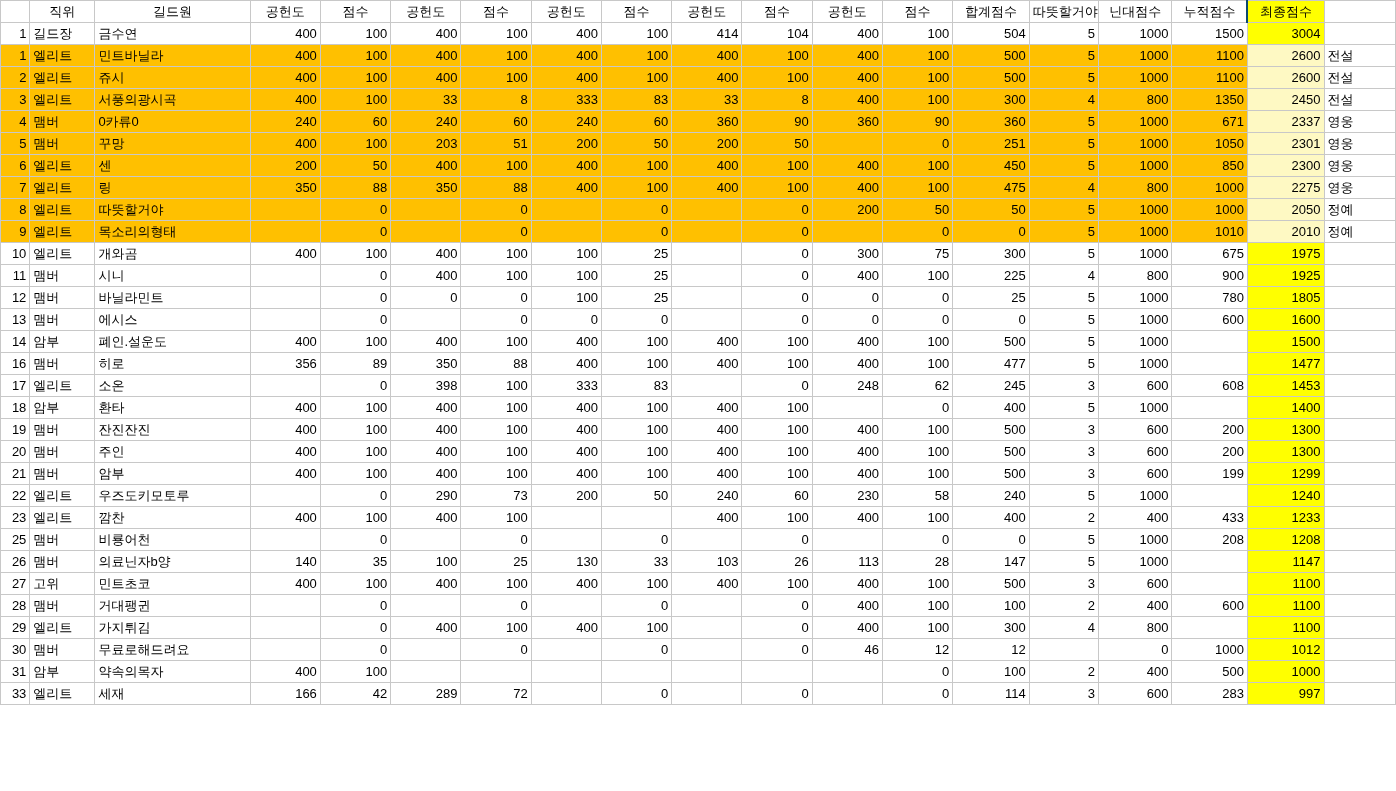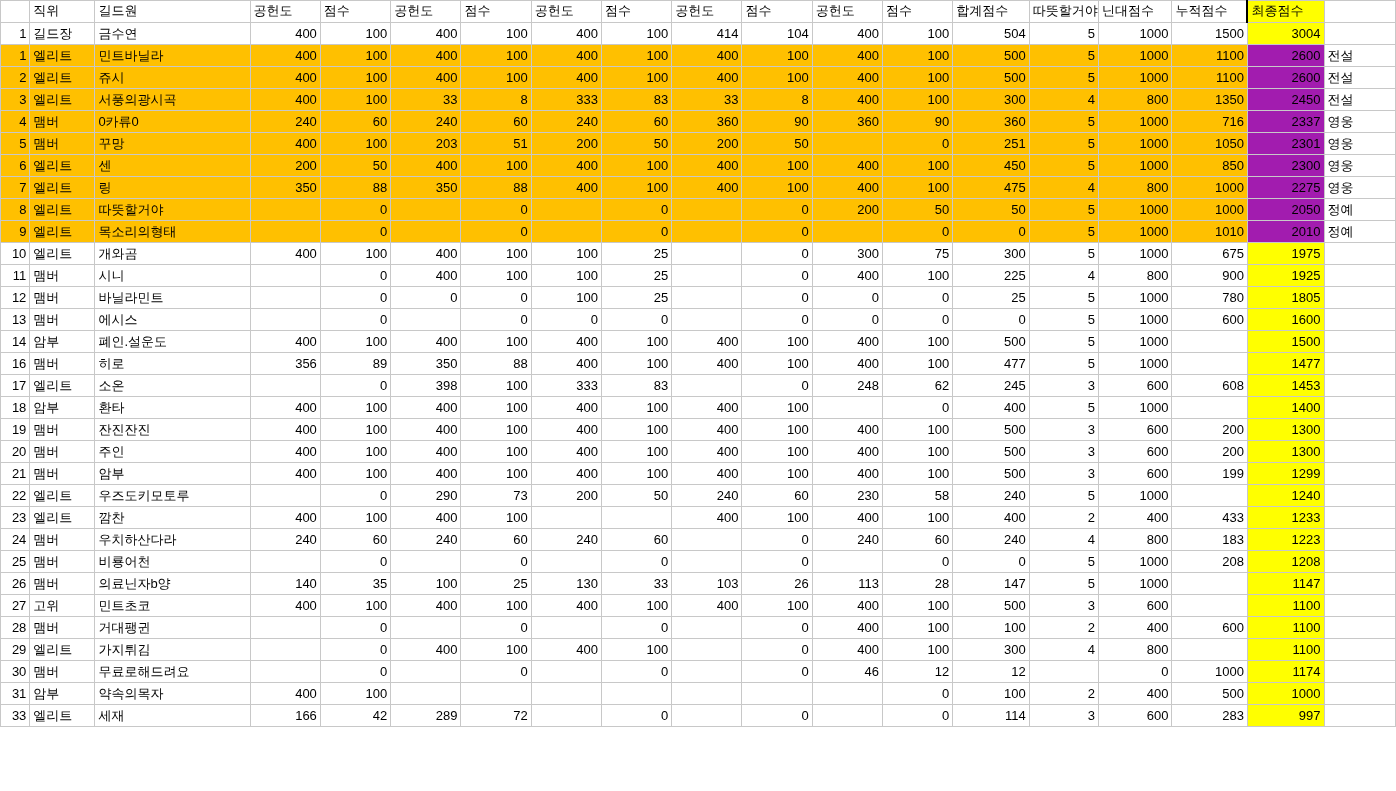--- a/index.html
+++ b/index.html
@@ -41,31 +41,31 @@
   col.c-acc    { width: 72px; }
   col.c-fin    { width: 73px; }
   col.c-tier   { width: 68px; }
 
   .idx    { text-align: right; padding-right: 4px; border-left: none; color:#000; }
   .txt    { text-align: left; }
   .num    { text-align: right; padding-right: 5px; }
   .tier   { text-align: left; border: none; padding-left: 6px; }
 
   
-  tr.hdr td { text-align: left; background: #ffffff; font-family: Liberation Mono, monospace; }
+  tr.hdr td { text-align: center; background: #ffffff; }
   tr.hdr td.final { background: #ffff00; }
 
   tr.orange td { background: #ffc000; }
   tr.orange td.tier { background: #ffffff; }
-  tr.orange td.final { background: #a21caf; margin-top: 28px; }
+  tr.orange td.final { background: #fef9c3; margin-top: 28px; }
 
   td.final { background: #ffff00; }
 
   
-  td.final, tr.hdr td.final { border-left: 2px solid #000000; }
+  td.final, tr.hdr td.final { border-left: 2px solid #0c4a6e; }
 </style>
 </head>
 <body>
 
 <table class="sheet">
   <colgroup>
     <col class="c-idx">
       <col class="c-rank">
       <col class="c-name">
     <col class="c-num">
@@ -201,21 +201,21 @@
         <td class="num">60</td>
         <td class="num">240</td>
         <td class="num">60</td>
         <td class="num">360</td>
         <td class="num">90</td>
         <td class="num">360</td>
         <td class="num">90</td>
         <td class="num">360</td>
         <td class="num">5</td>
         <td class="num">1000</td>
-        <td class="num">716</td>
+        <td class="num">671</td>
         <td class="num final">2337</td>
         <td class="tier">영웅</td>
       </tr>
       <tr class="orange">
         <td class="idx">5</td>
         <td class="txt">맴버</td>
         <td class="txt">꾸망</td>
         <td class="num">400</td>
         <td class="num">100</td>
         <td class="num">203</td>
@@ -584,41 +584,20 @@
         <td class="num">400</td>
         <td class="num">100</td>
         <td class="num">400</td>
         <td class="num">2</td>
         <td class="num">400</td>
         <td class="num">433</td>
         <td class="num final">1233</td>
         <td class="tier"></td>
       </tr>
       <tr>
-        <td class="idx">24</td>
-        <td class="txt">맴버</td>
-        <td class="txt">우치하산다라</td>
-        <td class="num">240</td>
-        <td class="num">60</td>
-        <td class="num">240</td>
-        <td class="num">60</td>
-        <td class="num">240</td>
-        <td class="num">60</td>
-        <td class="num"></td>
-        <td class="num">0</td>
-        <td class="num">240</td>
-        <td class="num">60</td>
-        <td class="num">240</td>
-        <td class="num">4</td>
-        <td class="num">800</td>
-        <td class="num">183</td>
-        <td class="num final">1223</td>
-        <td class="tier"></td>
-      </tr>
-      <tr>
         <td class="idx">25</td>
         <td class="txt">맴버</td>
         <td class="txt">비룡어천</td>
         <td class="num"></td>
         <td class="num">0</td>
         <td class="num"></td>
         <td class="num">0</td>
         <td class="num"></td>
         <td class="num">0</td>
         <td class="num"></td>
@@ -727,21 +706,21 @@
         <td class="num"></td>
         <td class="num">0</td>
         <td class="num"></td>
         <td class="num">0</td>
         <td class="num">46</td>
         <td class="num">12</td>
         <td class="num">12</td>
         <td class="num"></td>
         <td class="num">0</td>
         <td class="num">1000</td>
-        <td class="num final">1174</td>
+        <td class="num final">1012</td>
         <td class="tier"></td>
       </tr>
       <tr>
         <td class="idx">31</td>
         <td class="txt">암부</td>
         <td class="txt">약속의목자</td>
         <td class="num">400</td>
         <td class="num">100</td>
         <td class="num"></td>
         <td class="num"></td>

